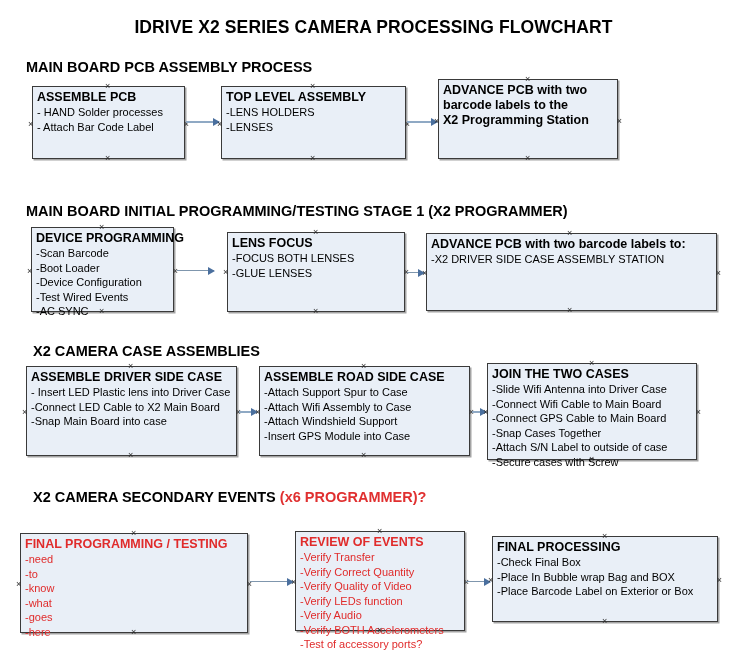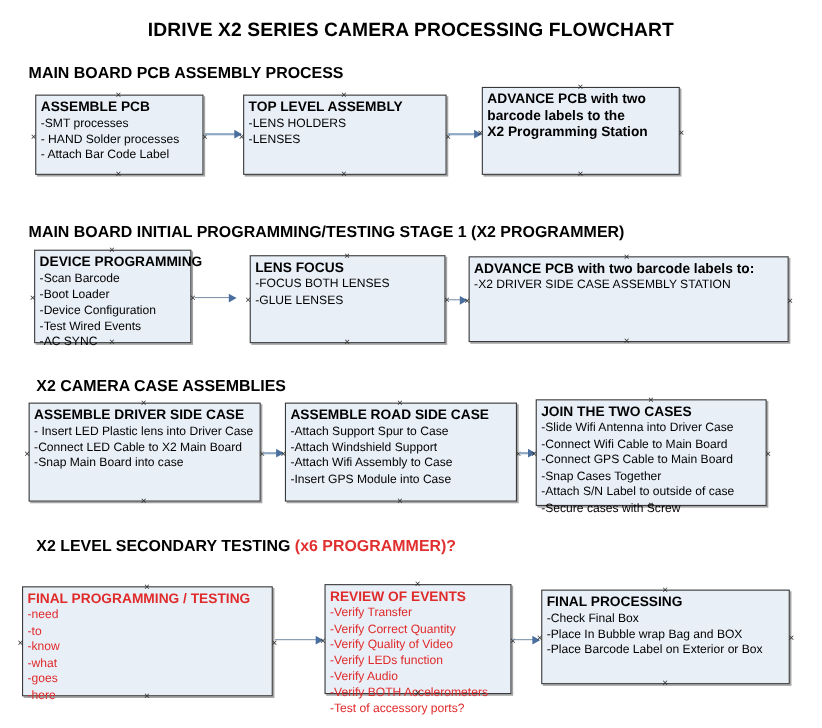--- a/index.html
+++ b/index.html
@@ -107,21 +107,20 @@
 
   <div class="doc-title">IDRIVE X2  SERIES CAMERA PROCESSING FLOWCHART</div>
 
   <div class="section-head" style="left:26px; top:59px;text-align:center;">
     <span>MAIN BOARD PCB ASSEMBLY PROCESS</span><span class="accent"></span>
   </div>
 
   <div class="pbox" style="left:32px; top:86px; width:153px; height:73px;">
     <div class="inner">
       <span class="ttl">ASSEMBLE PCB</span>
-      <span class="ln"> -SMT processes</span>
       <span class="ln">- HAND Solder processes</span>
       <span class="ln">- Attach Bar Code Label</span>
     </div>
     <span class="xh" style="left:72px; top:-5px;">×</span>
     <span class="xh" style="left:72px; bottom:-5px;">×</span>
     <span class="xh" style="left:-5px; top:33px;">×</span>
     <span class="xh" style="right:-5px; top:33px;">×</span>
   </div>
 
   <div class="arrow" style="left:186px; top:121px; width:33px;"></div>
@@ -214,22 +213,22 @@
     <span class="xh" style="left:-5px; top:41px;">×</span>
     <span class="xh" style="right:-5px; top:41px;">×</span>
   </div>
 
   <div class="arrow" style="left:239px; top:411px; width:18px;"></div>
 
   <div class="pbox" style="left:259px; top:366px; width:211px; height:90px;">
     <div class="inner">
       <span class="ttl">ASSEMBLE ROAD SIDE CASE</span>
       <span class="ln">-Attach Support Spur to Case</span>
+      <span class="ln">-Attach Wifi Assembly to Case</span>
       <span class="ln">-Attach Windshield Support</span>
-      <span class="ln">-Attach Wifi Assembly to Case</span>
       <span class="ln">-Insert GPS Module into Case</span>
     </div>
     <span class="xh" style="left:101px; top:-5px;">×</span>
     <span class="xh" style="left:101px; bottom:-5px;">×</span>
     <span class="xh" style="left:-5px; top:41px;">×</span>
     <span class="xh" style="right:-5px; top:41px;">×</span>
   </div>
 
   <div class="arrow" style="left:472px; top:411px; width:14px;"></div>
 
@@ -243,21 +242,21 @@
       <span class="ln">-Attach S/N Label to outside of case</span>
       <span class="ln">-Secure cases with Screw</span>
     </div>
     <span class="xh" style="left:101px; top:-5px;">×</span>
     <span class="xh" style="left:101px; bottom:-5px;">×</span>
     <span class="xh" style="left:-5px; top:44px;">×</span>
     <span class="xh" style="right:-5px; top:44px;">×</span>
   </div>
 
   <div class="section-head" style="left:33px; top:489px;">
-    <span>X2 LEVEL SECONDARY TESTING </span><span class="accent">(x6 PROGRAMMER)?</span>
+    <span>X2 CAMERA SECONDARY EVENTS </span><span class="accent">(x6 PROGRAMMER)?</span>
   </div>
 
   <div class="pbox red" style="left:20px; top:533px; width:228px; height:100px;">
     <div class="inner">
       <span class="ttl">FINAL PROGRAMMING / TESTING</span>
       <span class="ln">-need</span>
       <span class="ln">-to</span>
       <span class="ln">-know</span>
       <span class="ln">-what</span>
       <span class="ln">-goes</span>

